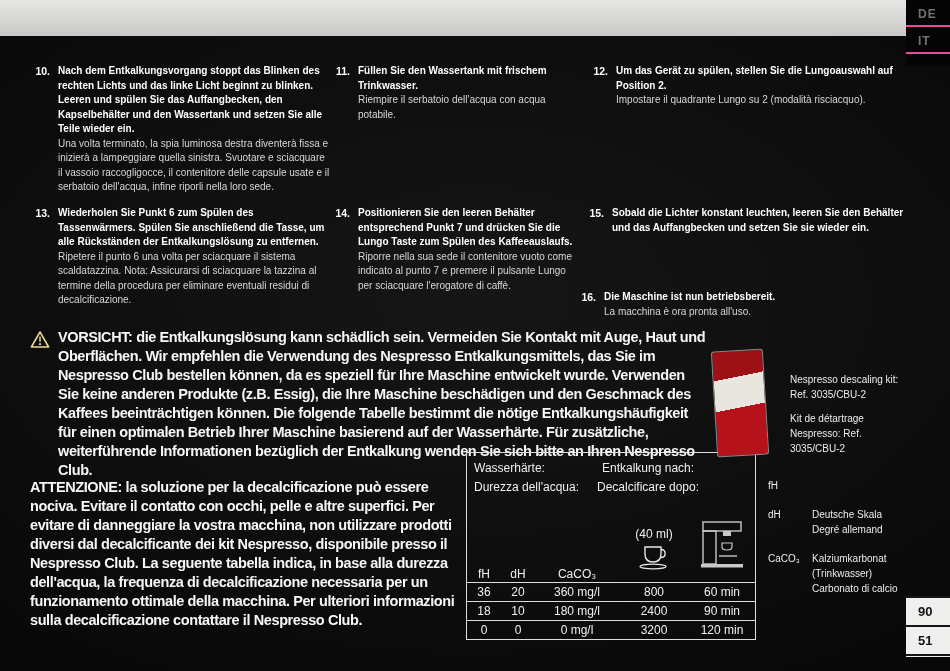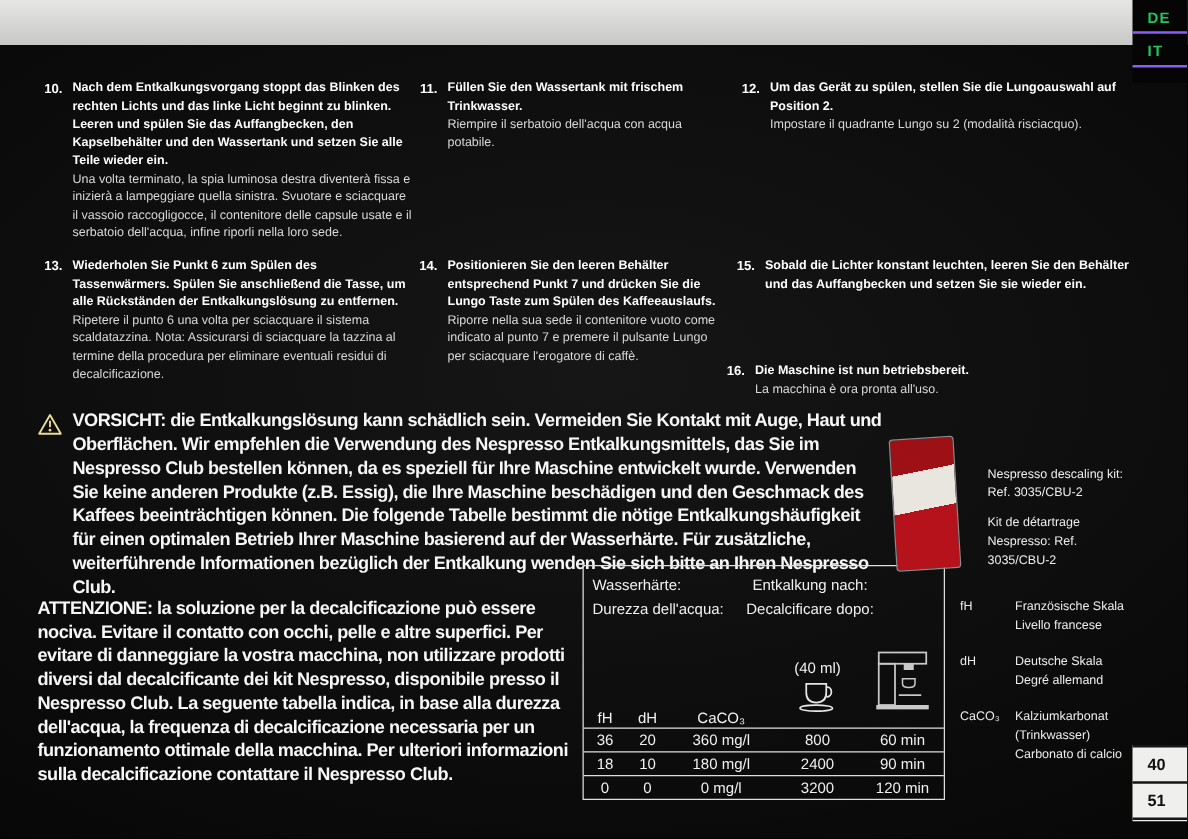--- a/index.html
+++ b/index.html
@@ -5,22 +5,22 @@
   html,body{margin:0;padding:0;background:#000;}
   #page{
     position:relative;width:950px;height:671px;overflow:hidden;
     background:radial-gradient(ellipse 120% 100% at 50% 45%, #161616 0%, #070707 70%, #000 100%);
     font-family:"Liberation Sans", sans-serif;color:#f2f2f2;
   }
   
   .topbar{position:absolute;left:0;top:0;width:100%;height:36px;
     background:linear-gradient(#e6e6e4,#c8c8c6);}
   .langbox{position:absolute;right:0;top:0;width:44px;height:66px;background:#050505;}
-  .langbox .l{color:#22c55e;font-weight:bold;font-size:12px;letter-spacing:1px;
-    padding:7px 0 4px 12px;border-bottom:2px solid #8b5cf6;}
+  .langbox .l{color:#737373;font-weight:bold;font-size:12px;letter-spacing:1px;
+    padding:7px 0 4px 12px;border-bottom:2px solid #ec4899;}
   
   .step{position:absolute;display:flex;gap:8px;font-size:10px;line-height:1.45;}
   .step .num{font-weight:bold;font-size:10.5px;width:20px;flex:none;color:#fff;text-align:right;}
   .step .de{font-weight:bold;color:#fff;}
   .step .it{color:#d8d8d8;}
   
   .warnwrap{position:absolute;left:30px;top:328px;width:676px;display:flex;gap:8px;}
   .warn-ic{flex:none;width:20px;padding-top:2px;}
   .warntext{font-size:14.5px;font-weight:bold;line-height:1.31;letter-spacing:-0.4px;color:#f7f7f7;}
   .warn-it{position:absolute;left:30px;top:478px;width:428px;}
@@ -191,39 +191,35 @@
 
   <div class="kitimg"></div>
   <div class="kittext">
     <div class="p">Nespresso descaling kit: Ref. 3035/CBU-2</div>
     <div class="p">Kit de détartrage Nespresso: Ref. 3035/CBU-2</div>
   </div>
 
   <div class="legend">
     <div class="litem">
       <div class="abbr">fH</div>
-      <div class="lab">
-        <div>Französische Skala</div>
-        <div>Livello francese</div>
-      </div>
     </div>
     <div class="litem">
       <div class="abbr">dH</div>
       <div class="lab">
         <div>Deutsche Skala</div>
         <div>Degré allemand</div>
       </div>
     </div>
     <div class="litem">
       <div class="abbr">CaCO₃</div>
       <div class="lab">
         <div>Kalziumkarbonat (Trinkwasser)</div>
         <div>Carbonato di calcio</div>
       </div>
     </div>
   </div>
 
   <div class="pagebox">
-    <div class="pn first">40</div>
+    <div class="pn first">90</div>
     <div class="pn">51</div>
   </div>
 
 </div>
 
 </body></html>

